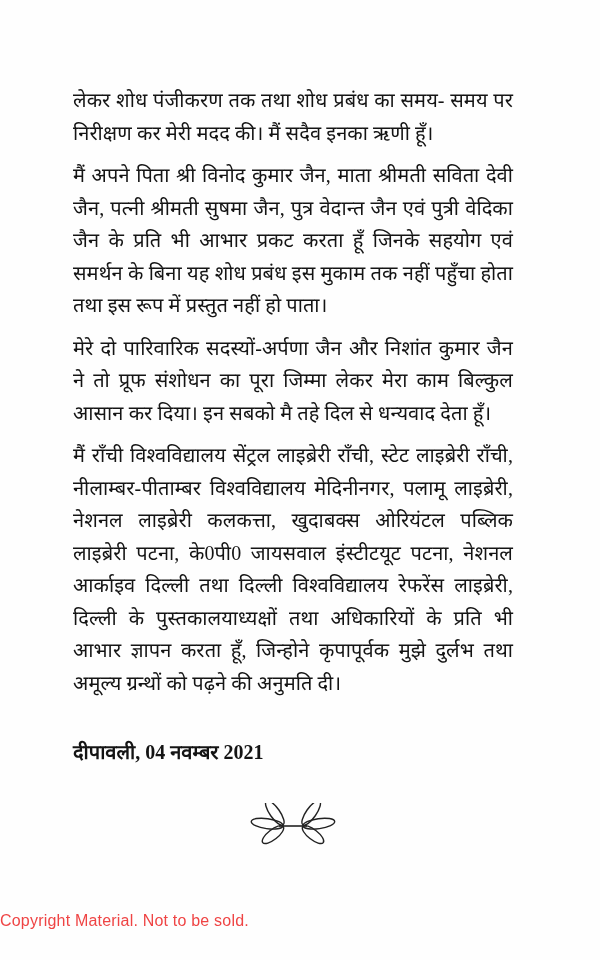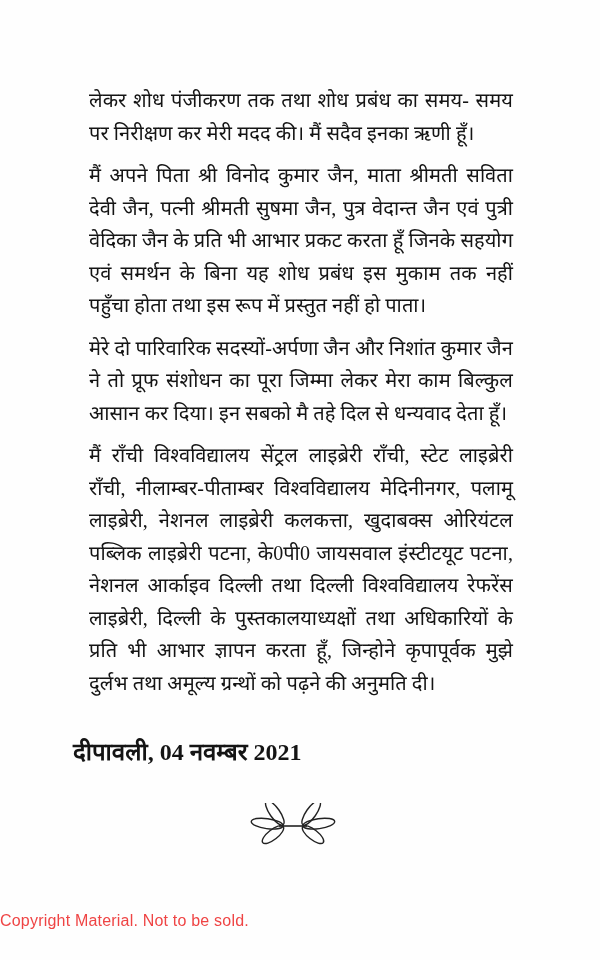--- a/index.html
+++ b/index.html
@@ -17,33 +17,33 @@
     color: #141414;
     font-family: "Liberation Serif", "DejaVu Serif", serif;
   }
   .content {
     position: absolute;
     top: 84px;
     left: 73px;
     width: 440px;
   }
   .content p {
-    margin: 0 0 10px 16px;
+    margin: 0 0 10px 0;
     font-size: 20px;
     line-height: 32.5px;
     text-align: justify;
     text-justify: inter-word;
     letter-spacing: 0.1px;
   }
   .signature-row {
     display: flex;
     justify-content: space-between;
     align-items: flex-end;
     margin-top: 38px;
-    font-size: 24px;
+    font-size: 20px;
     font-weight: bold;
     line-height: 30px;
   }
   .ornament-wrap {
     margin-top: 36px;
     text-align: center;
   }
   .ornament-wrap svg {
     display: inline-block;
   }

